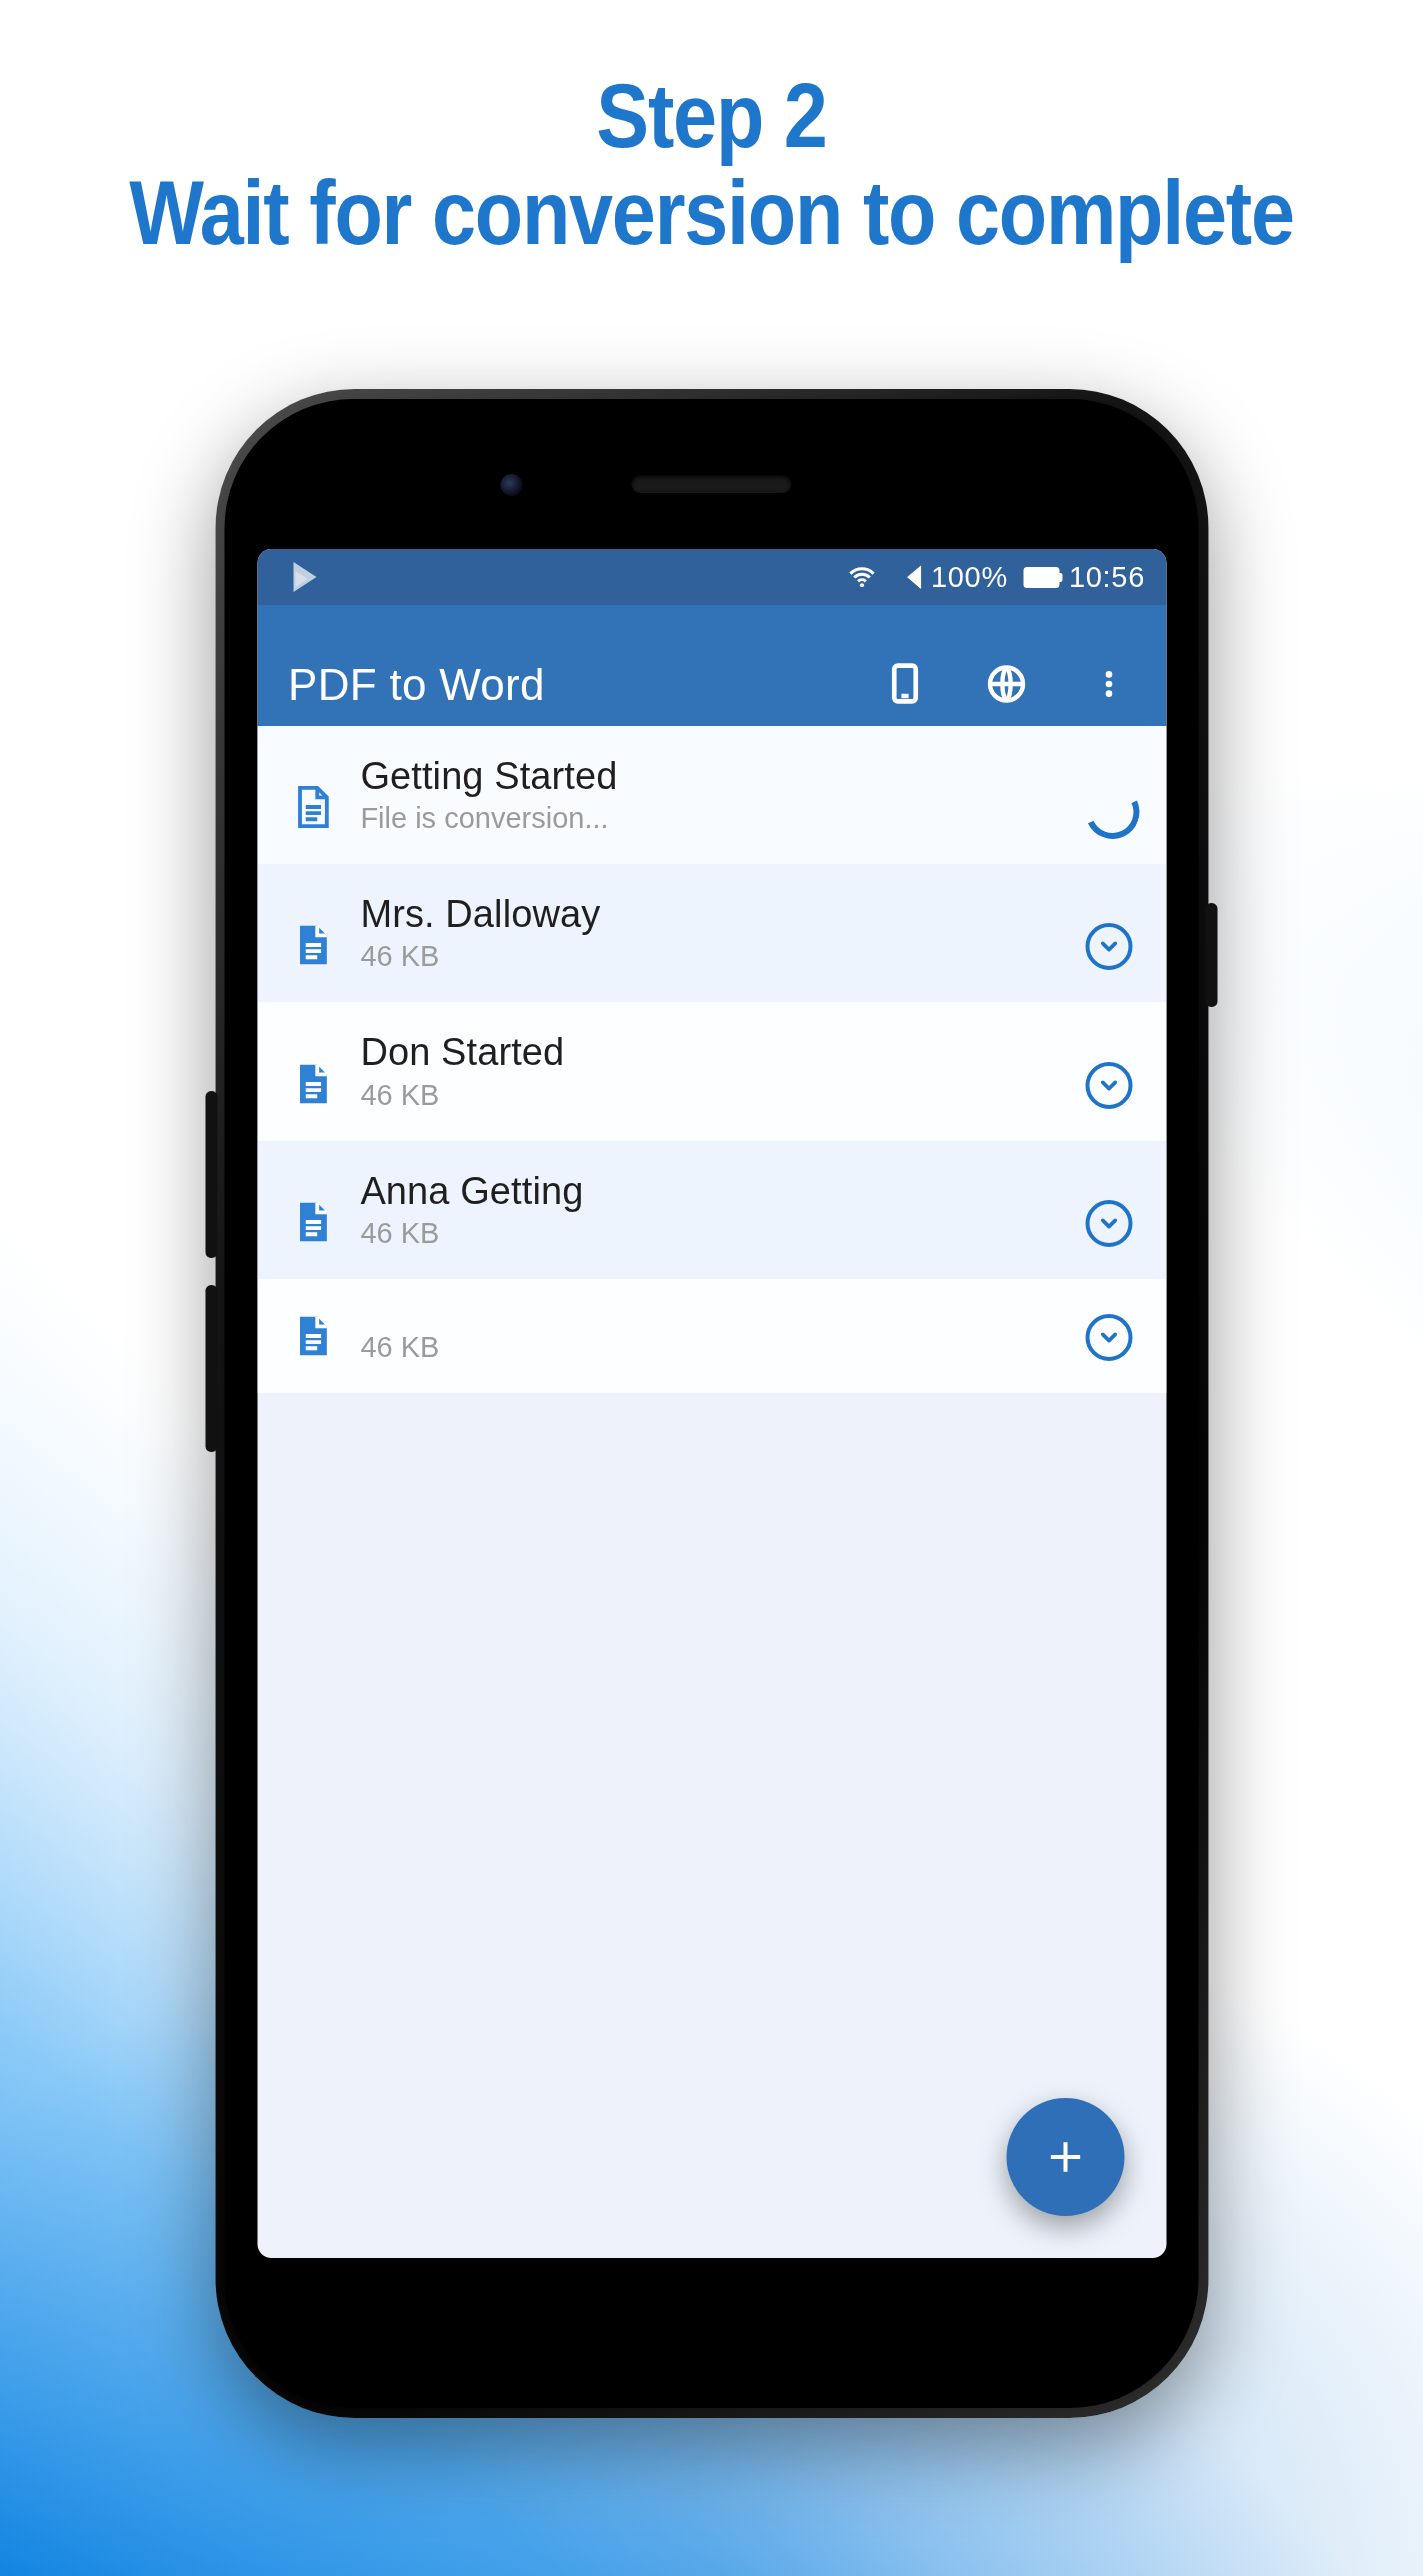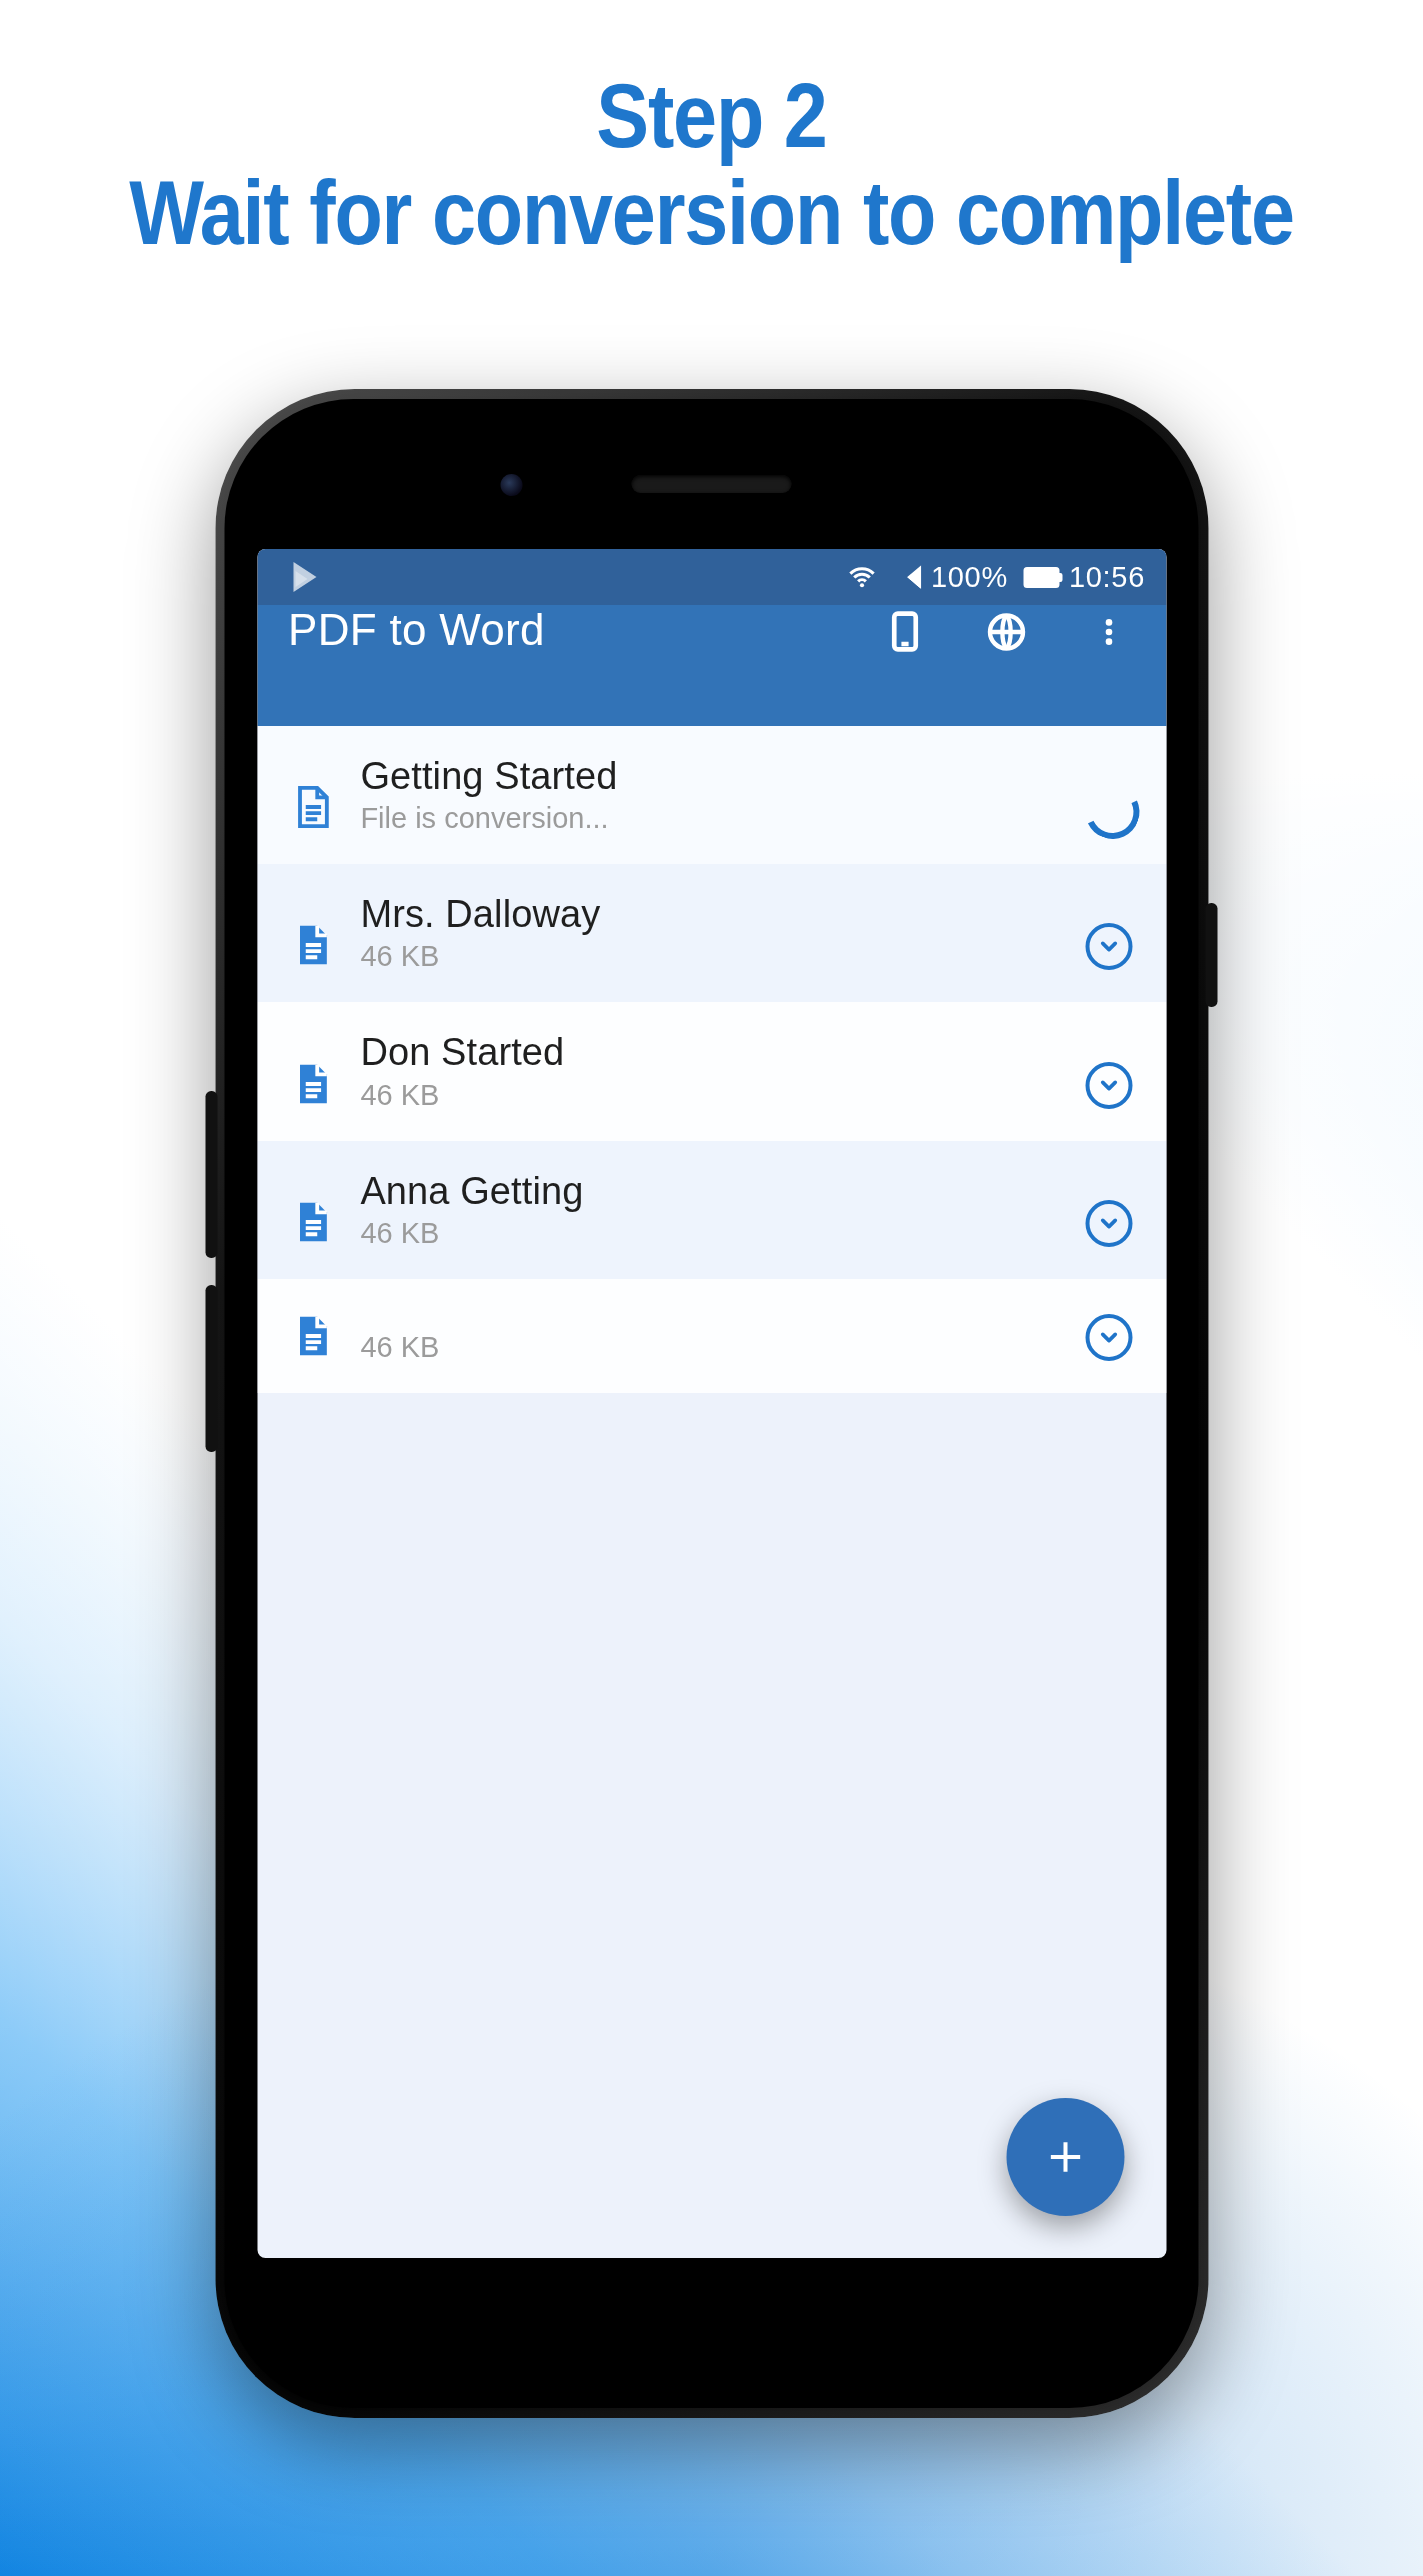--- a/index.html
+++ b/index.html
@@ -24,35 +24,35 @@
   width:160px;height:18px;border-radius:14px;background:#1a1a1a;
   box-shadow:inset 0 1.4px 4.2px #000}
 .camera{position:absolute;top:85px;left:285px;width:22px;height:22px;border-radius:50%;
   background:radial-gradient(circle at 40% 40%,#2a3a5a,#0a0a1a 70%)}
 .side-btn{position:absolute;background:#111;border-radius:5.6px}
 .sb1{right:-9.7px;top:514px;width:12.5px;height:104px}
 .sb2{left:-9.7px;top:702px;width:12.5px;height:167px}
 .sb3{left:-9.7px;top:896px;width:12.5px;height:167px}
 
 .screen{position:absolute;top:160px;left:42px;right:42px;bottom:160px;
-  background:#edf2fb;border-radius:8px;overflow:hidden}
+  background:#edf2fb;border-radius:14px;overflow:hidden}
 .statusbar{height:56px;background:#30619a;display:flex;align-items:center;padding:0 21px;color:#fff;font-size:29px}
 .statusbar .spacer{flex:1}
 .statusbar .sicon{margin-left:15.3px;display:flex;align-items:center}
 .play-ic{width:0;height:0;border-left:23.6px solid rgba(255,255,255,.7);border-top:15.3px solid transparent;border-bottom:15.3px solid transparent;position:relative}
 .play-ic::after{content:"";position:absolute;left:-21px;top:-5.6px;width:0;height:0;
   border-left:12.5px solid rgba(255,255,255,.35);border-top:8.3px solid transparent;border-bottom:8.3px solid transparent}
 .wifi{width:31px;height:31px}
 .cell{width:28px;height:23.6px;background:
   linear-gradient(to top right,transparent 48%,#fff 50%);clip-path:polygon(0 100%,100% 0,100% 100%)}
 .batt{width:36px;height:21px;border:2.1px solid #fff;border-radius:3.5px;position:relative;background:#fff}
 .batt::after{content:"";position:absolute;right:-5.6px;top:4.2px;width:4.2px;height:9.7px;background:#fff;border-radius:0 2.1px 2.1px 0}
 .sb-text{font-weight:400;margin-left:9.7px;letter-spacing:0.7px}
 
-.appbar{height:121px;background:#3273b7;display:flex;align-items:flex-start;padding:0 31px;color:#fff}
+.appbar{height:121px;background:#3273b7;display:flex;align-items:flex-end;padding:16px 31px;color:#fff}
 .appbar .title{font-size:44px;font-weight:400;flex:1;letter-spacing:0.3px}
 .appbar .aicon{width:53px;height:53px;margin-left:49px;display:flex;align-items:center;justify-content:center}
 
 .list{}
 .row{display:flex;align-items:flex-end;padding:29px 31px 29px 26.4px}
 .row.alt0{background:#fdfeff}
 .row.alt1{background:#eef4fd}
 .row.converting{background:#f8fbff}
 .ficon{width:56px;height:56px;flex-shrink:0;display:flex;align-items:center;justify-content:center}
 .ftext{flex:1;margin-left:21px}

